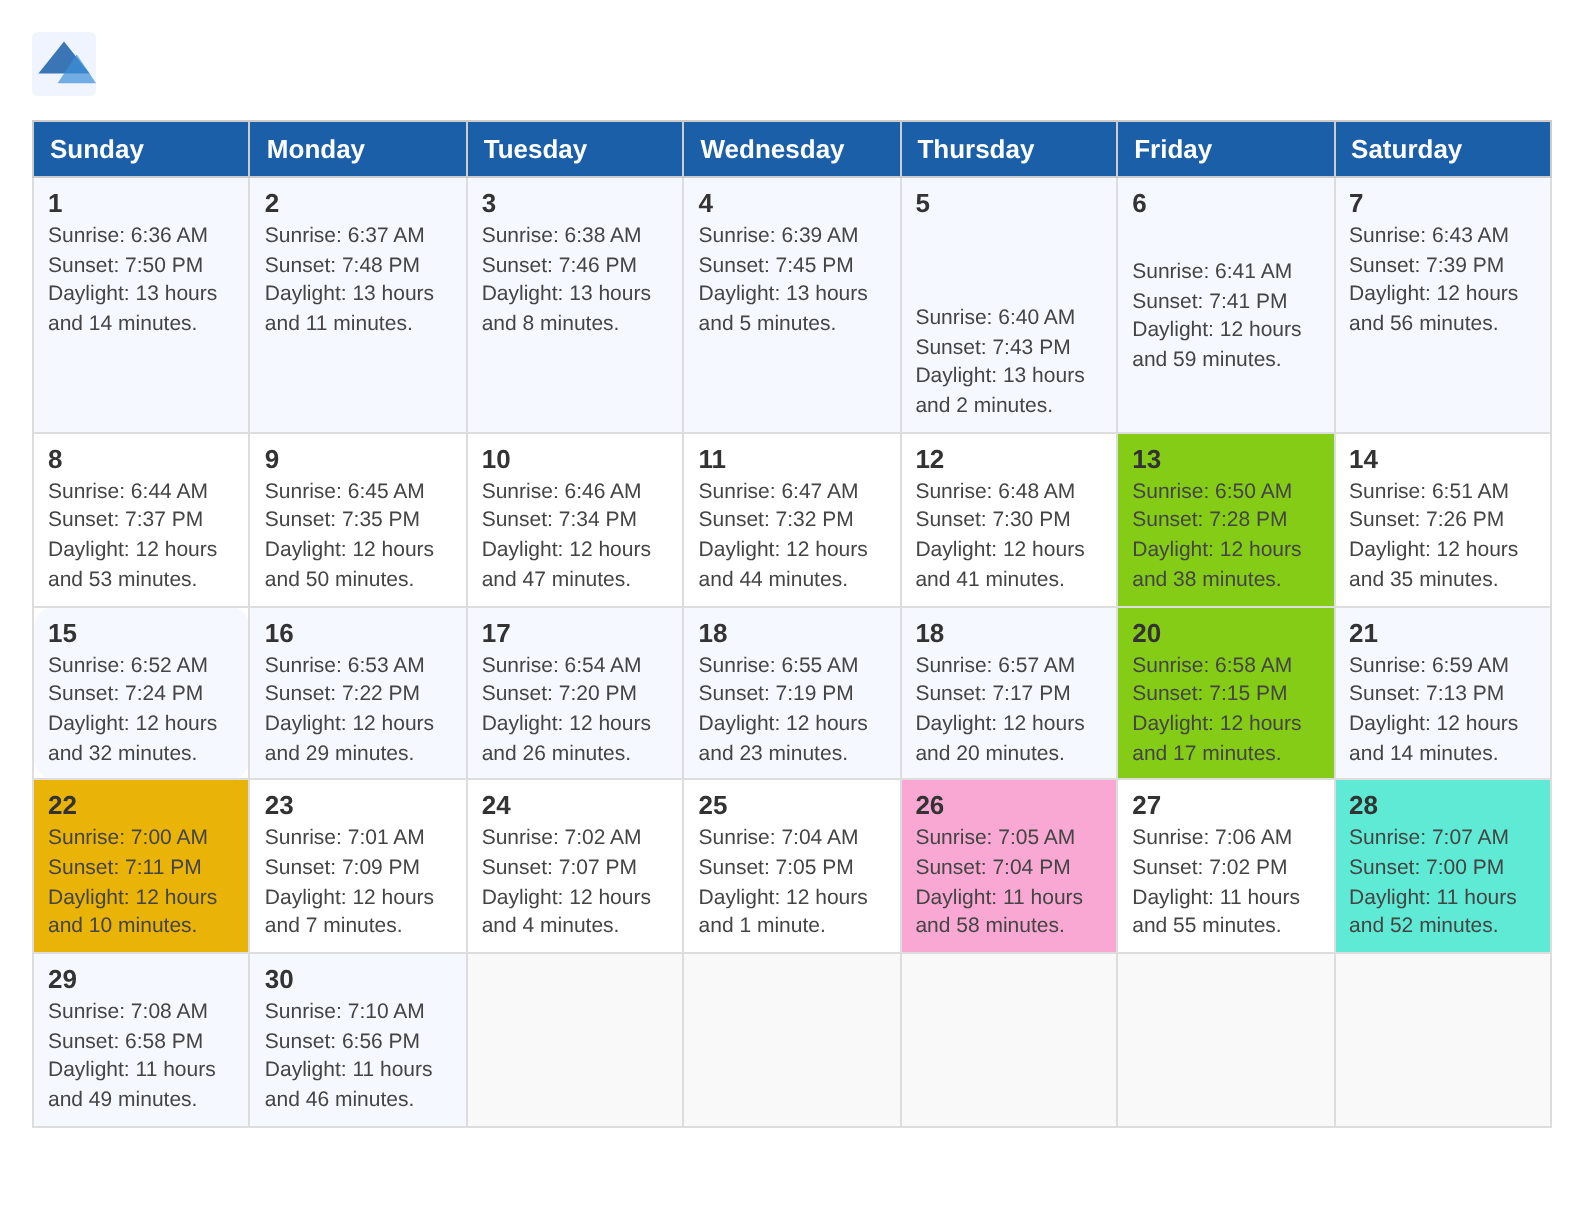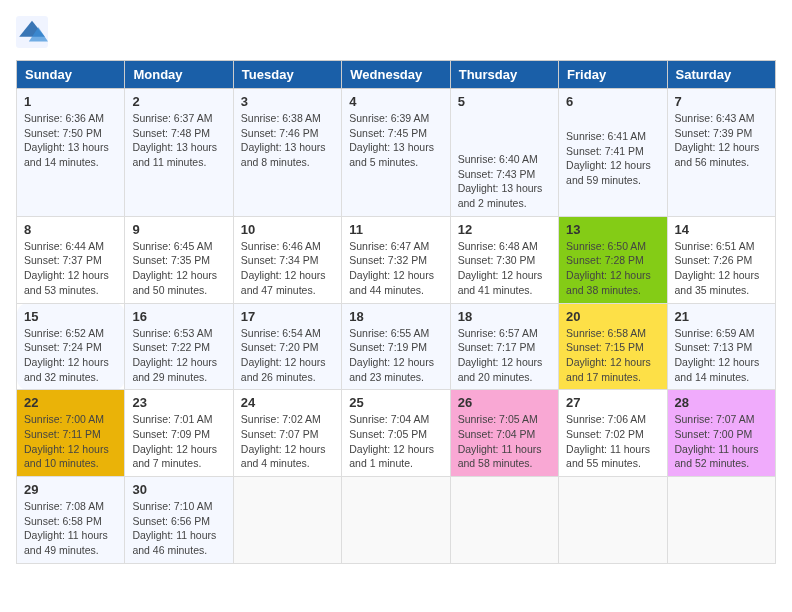--- a/index.html
+++ b/index.html
@@ -235,21 +235,21 @@
           <div class="day-info" style="white-space: pre-line;">Sunrise: 6:55 AM
 Sunset: 7:19 PM
 Daylight: 12 hours and 23 minutes.</div>
         </td>
         <td style="background: rgb(245, 248, 255);">
           <span class="day-num">18</span>
           <div class="day-info" style="white-space: pre-line;">Sunrise: 6:57 AM
 Sunset: 7:17 PM
 Daylight: 12 hours and 20 minutes.</div>
         </td>
-        <td style="background: #fde047;">
+        <td style="background: #84cc16;">
           <span class="day-num">20</span>
           <div class="day-info" style="white-space: pre-line;">Sunrise: 6:58 AM
 Sunset: 7:15 PM
 Daylight: 12 hours and 17 minutes.</div>
         </td>
         <td style="background: rgb(245, 248, 255);">
           <span class="day-num">21</span>
           <div class="day-info" style="white-space: pre-line;">Sunrise: 6:59 AM
 Sunset: 7:13 PM
 Daylight: 12 hours and 14 minutes.</div>
@@ -285,21 +285,21 @@
           <div class="day-info" style="white-space: pre-line;">Sunrise: 7:05 AM
 Sunset: 7:04 PM
 Daylight: 11 hours and 58 minutes.</div>
         </td>
         <td style="background: rgb(255, 255, 255); margin-left: 46px;">
           <span class="day-num">27</span>
           <div class="day-info" style="white-space: pre-line;">Sunrise: 7:06 AM
 Sunset: 7:02 PM
 Daylight: 11 hours and 55 minutes.</div>
         </td>
-        <td style="background: #f0abfc;">
+        <td style="background: #5eead4;">
           <span class="day-num">28</span>
           <div class="day-info" style="white-space: pre-line;">Sunrise: 7:07 AM
 Sunset: 7:00 PM
 Daylight: 11 hours and 52 minutes.</div>
         </td>
       </tr>
       <tr>
         <td style="background: rgb(245, 248, 255);">
           <span class="day-num">29</span>
           <div class="day-info" style="white-space: pre-line;">Sunrise: 7:08 AM

